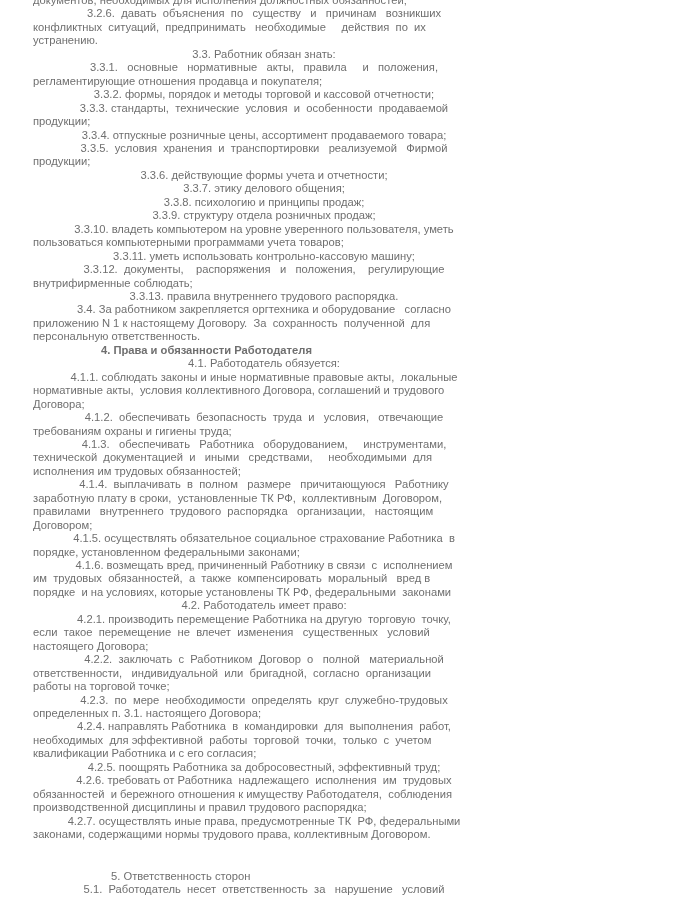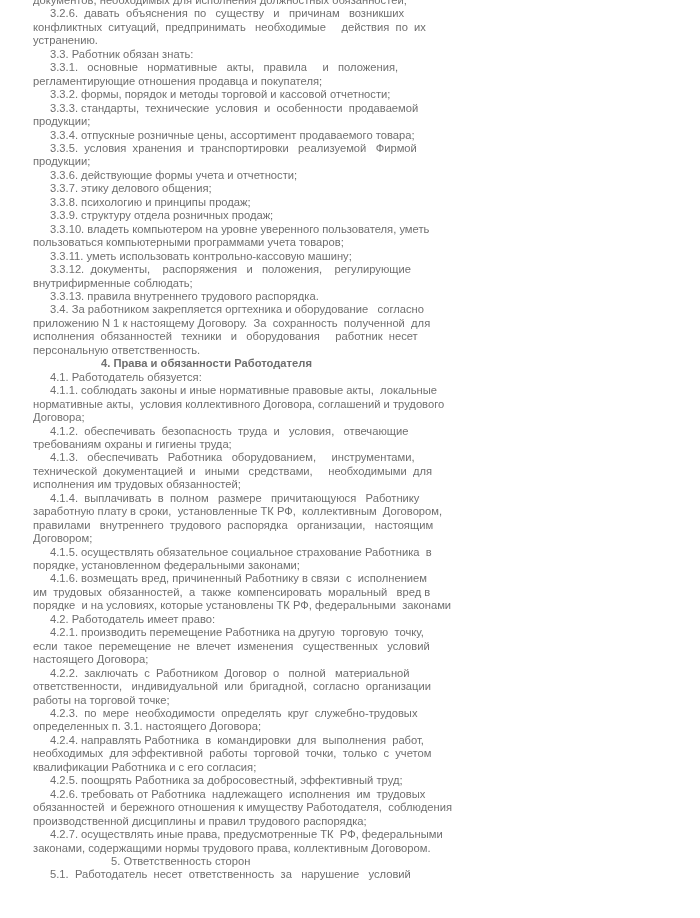--- a/index.html
+++ b/index.html
@@ -8,23 +8,23 @@
     position: absolute;
     left: 33px;
     top: -6px;
     width: 445px;
     font-family: "Liberation Sans", sans-serif;
     font-size: 11.2px;
     line-height: 13.45px;
     color: #6f6f6f;
   }
   .l { display: block; white-space: pre; }
-  .l.i { padding-left: 17px; }
+  .l.i { padding-left: 17px; text-align: center; }
   .l.h { padding-left: 68px; font-weight: bold; }
-  .l.h2 { padding-left: 78px; }
+  .l.h2 { padding-left: 78px; margin-top: 28px; }
 </style>
 </head>
 <body>
 
 <div class="page" id="doc">
     <span class="l">документов, необходимых для исполнения должностных обязанностей;</span>
     <span class="l i">3.2.6.  давать  объяснения  по   существу   и   причинам   возникших</span>
     <span class="l">конфликтных  ситуаций,  предпринимать   необходимые     действия  по  их</span>
     <span class="l">устранению.</span>
     <span class="l i">3.3. Работник обязан знать:</span>
@@ -41,21 +41,20 @@
     <span class="l i">3.3.8. психологию и принципы продаж;</span>
     <span class="l i">3.3.9. структуру отдела розничных продаж;</span>
     <span class="l i">3.3.10. владеть компьютером на уровне уверенного пользователя, уметь</span>
     <span class="l">пользоваться компьютерными программами учета товаров;</span>
     <span class="l i">3.3.11. уметь использовать контрольно-кассовую машину;</span>
     <span class="l i">3.3.12.  документы,    распоряжения   и   положения,    регулирующие</span>
     <span class="l">внутрифирменные соблюдать;</span>
     <span class="l i">3.3.13. правила внутреннего трудового распорядка.</span>
     <span class="l i">3.4. За работником закрепляется оргтехника и оборудование   согласно</span>
     <span class="l">приложению N 1 к настоящему Договору.  За  сохранность  полученной  для</span>
-    <span class="l">исполнения  обязанностей   техники   и   оборудования     работник  несет</span>
     <span class="l">персональную ответственность.</span>
     <span class="l h">4. Права и обязанности Работодателя</span>
     <span class="l i">4.1. Работодатель обязуется:</span>
     <span class="l i">4.1.1. соблюдать законы и иные нормативные правовые акты,  локальные</span>
     <span class="l">нормативные акты,  условия коллективного Договора, соглашений и трудового</span>
     <span class="l">Договора;</span>
     <span class="l i">4.1.2.  обеспечивать  безопасность  труда  и   условия,   отвечающие</span>
     <span class="l">требованиям охраны и гигиены труда;</span>
     <span class="l i">4.1.3.   обеспечивать   Работника   оборудованием,     инструментами,</span>
     <span class="l">технической  документацией  и   иными   средствами,     необходимыми  для</span>

